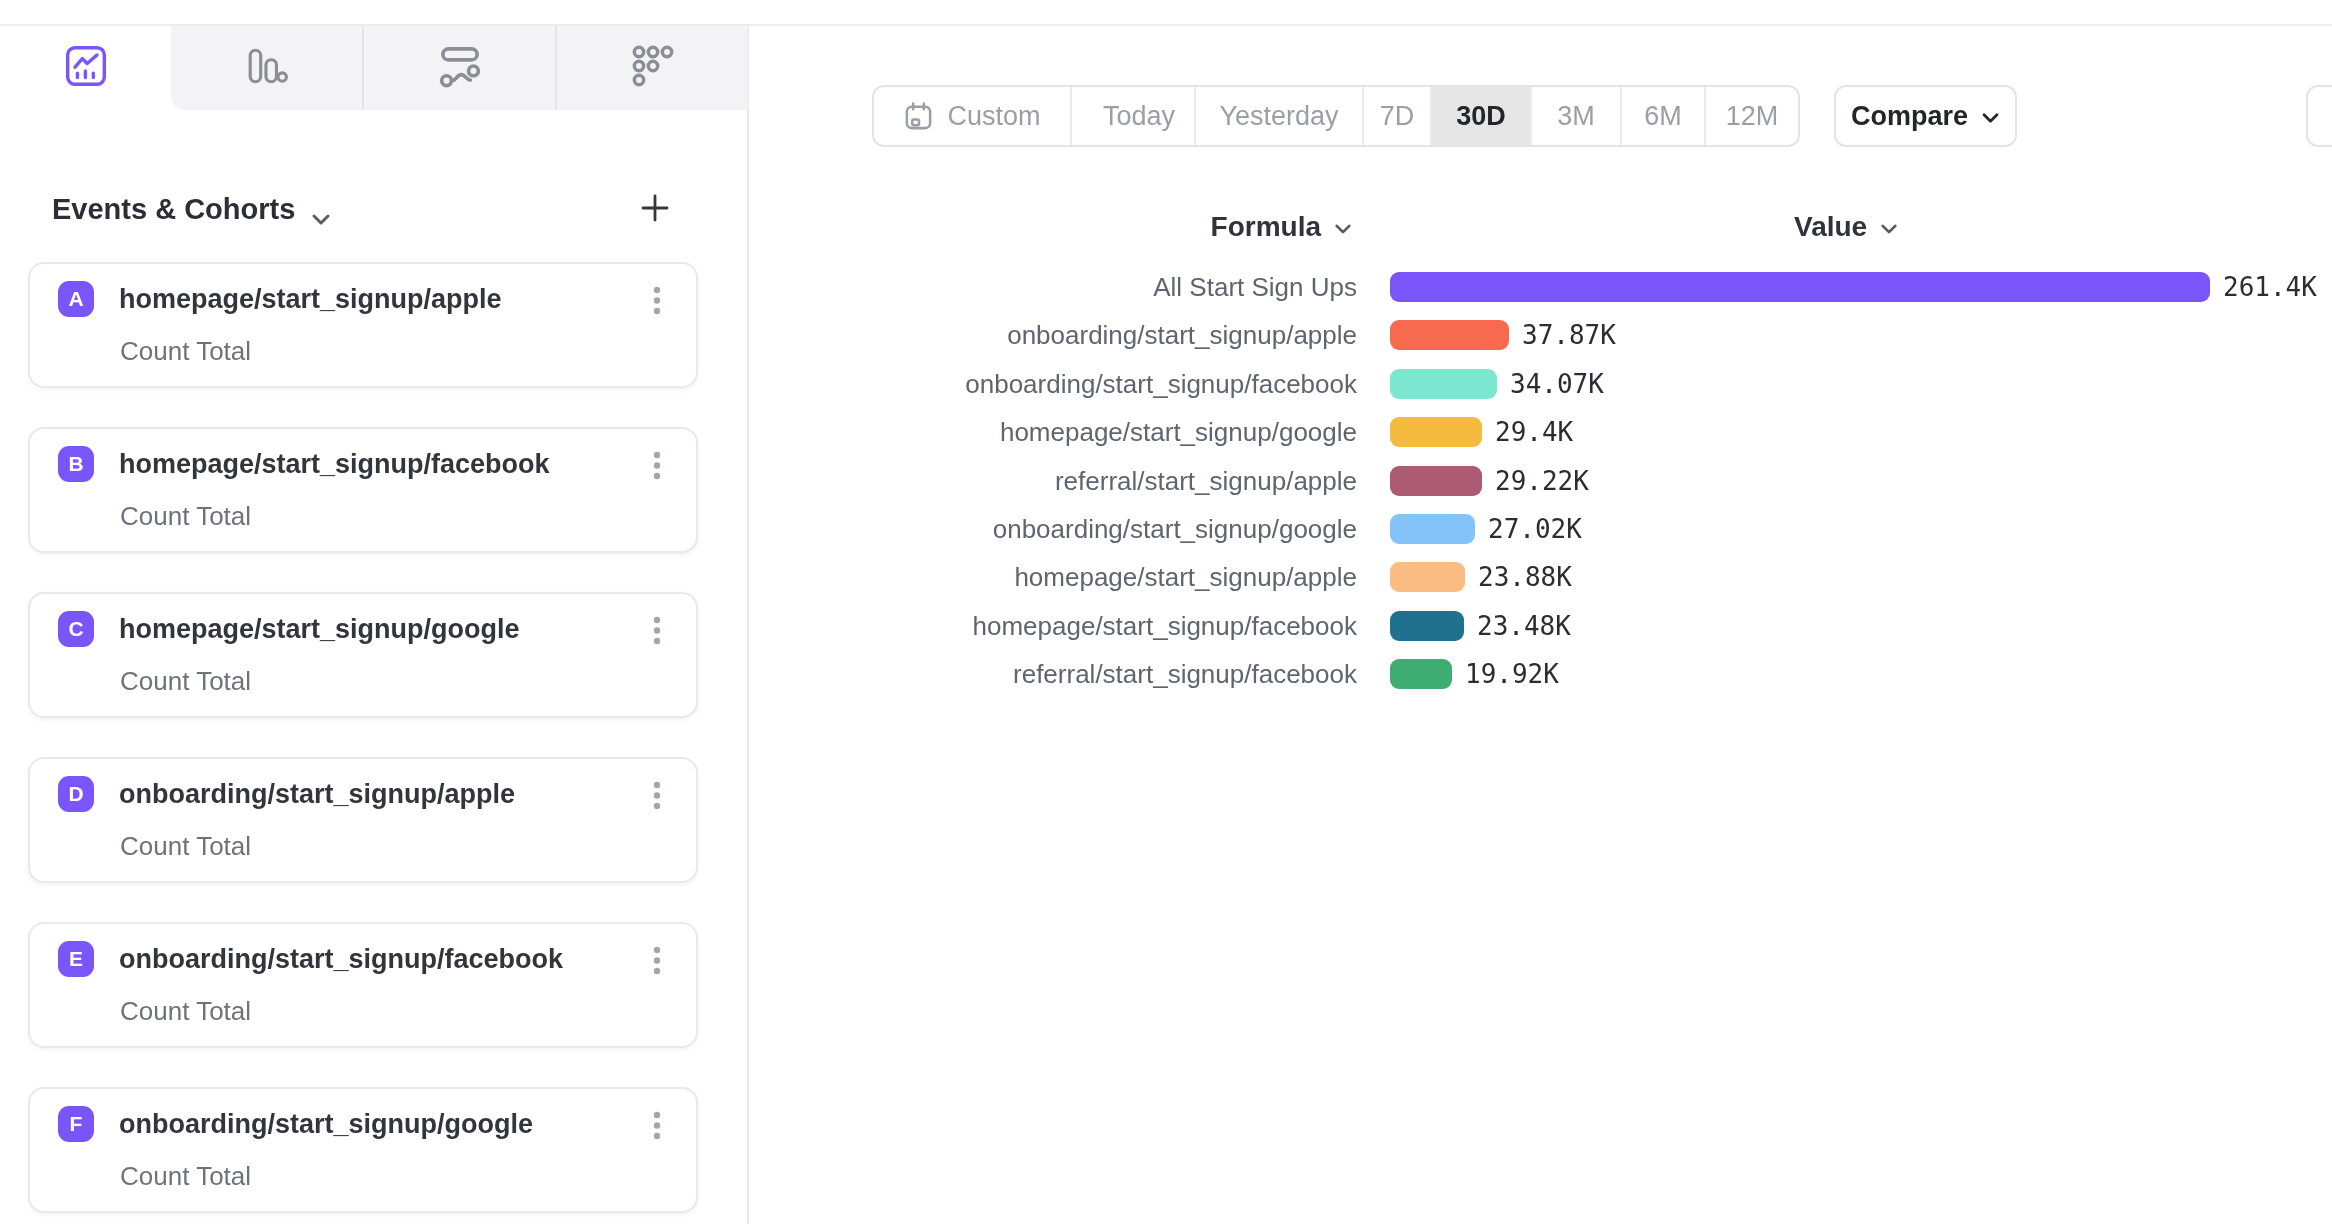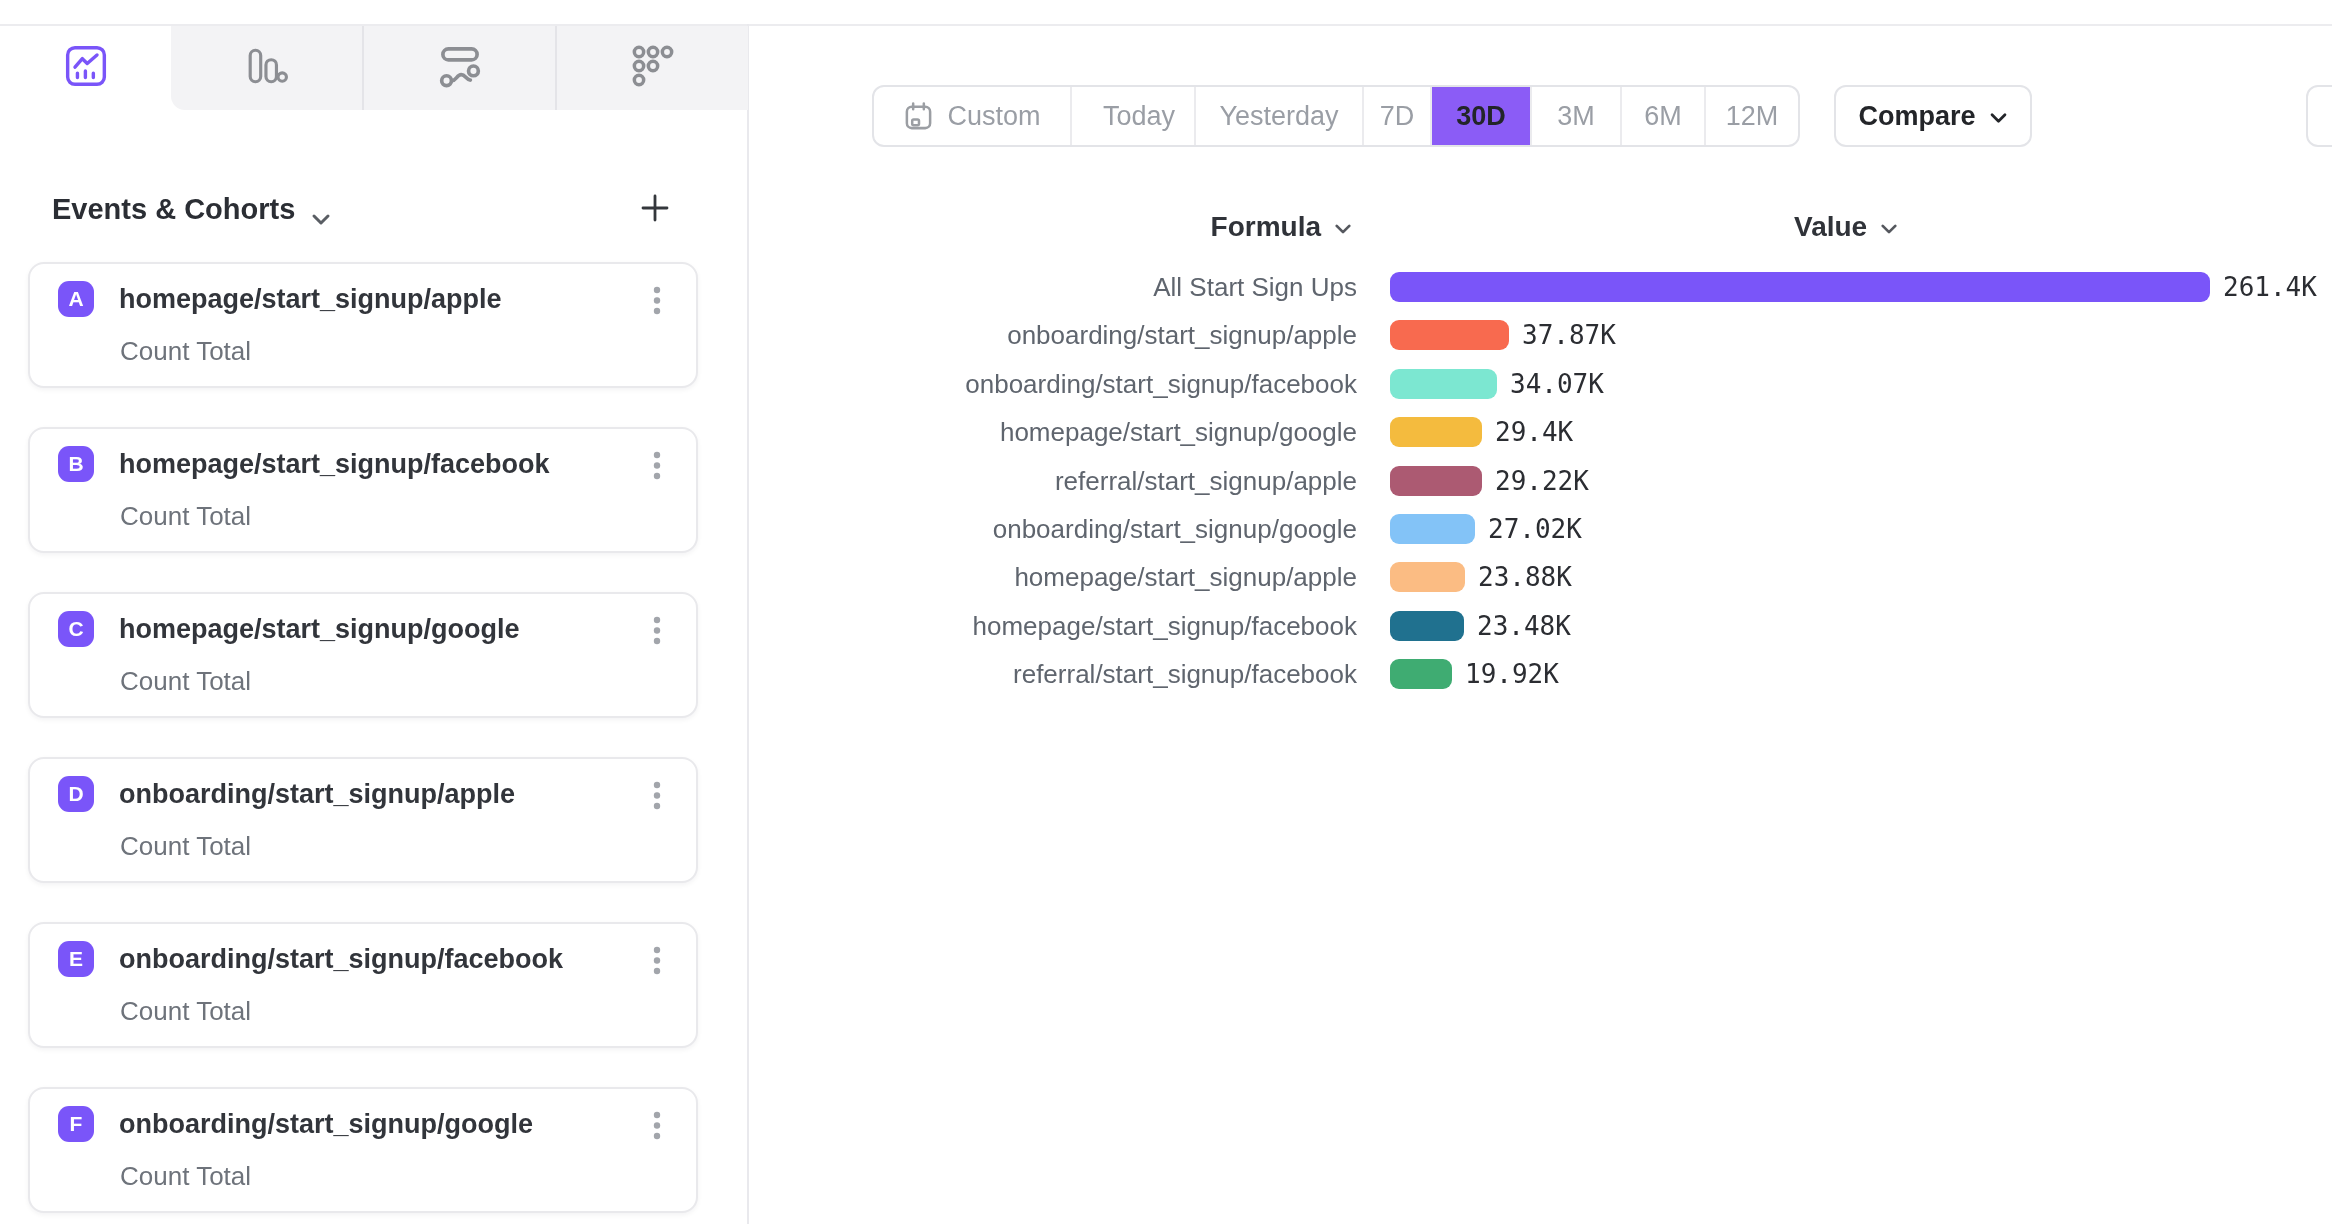--- a/index.html
+++ b/index.html
@@ -37,22 +37,22 @@
   .card-kebab { position:absolute; right:26px; top:21px; width:26px; height:32px;
     display:flex; align-items:center; justify-content:center; cursor:pointer; }
   .card-subtitle { position:absolute; left:90px; top:72px; font-size:26px; color:#6E737B; }
 
   
   .seg-control { position:absolute; left:872px; top:85px; height:62px; display:flex;
     border:2px solid #E3E4E8; border-radius:12px; overflow:hidden; background:#fff; box-sizing:border-box; }
   .seg { display:flex; align-items:center; justify-content:center; gap:13px;
     font-size:27px; color:#9A9EA5; box-sizing:border-box; cursor:pointer; }
   .seg + .seg { border-left:2px solid #EBEBEE; }
-  .seg.active { background:#8b5cf6; color:#232529; font-weight:700; }
-  .compare-btn { position:absolute; left:1834px; top:85px; width:198px; height:62px;
+  .seg.active { background:#e5e5e5; color:#232529; font-weight:700; }
+  .compare-btn { position:absolute; left:1834px; top:85px; width:183px; height:62px;
     border:2px solid #E3E4E8; border-radius:12px; box-sizing:border-box; background:#fff;
     display:flex; align-items:center; justify-content:center; gap:13px;
     font-size:27px; font-weight:700; color:#232529; cursor:pointer; }
   .cutoff-btn { position:absolute; left:2306px; top:85px; width:90px; height:62px;
     border:2px solid #E3E4E8; border-radius:12px; box-sizing:border-box; background:#fff; }
 
   
   .formula-header { position:absolute; top:211px; left:900px; width:452px;
     display:flex; justify-content:flex-end; align-items:center; gap:13px;
     font-size:28px; font-weight:700; color:#303339; }

